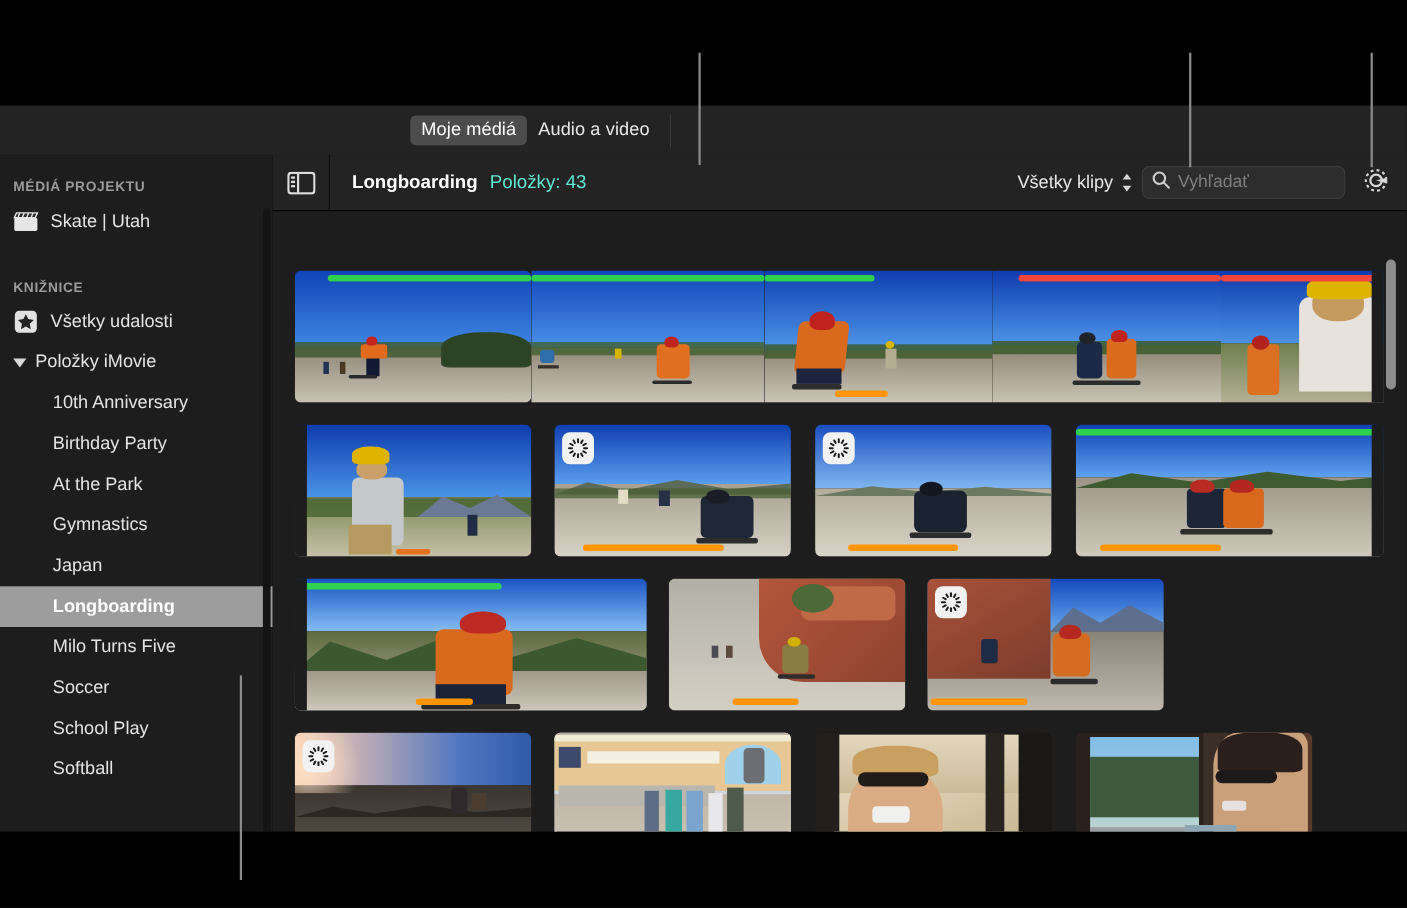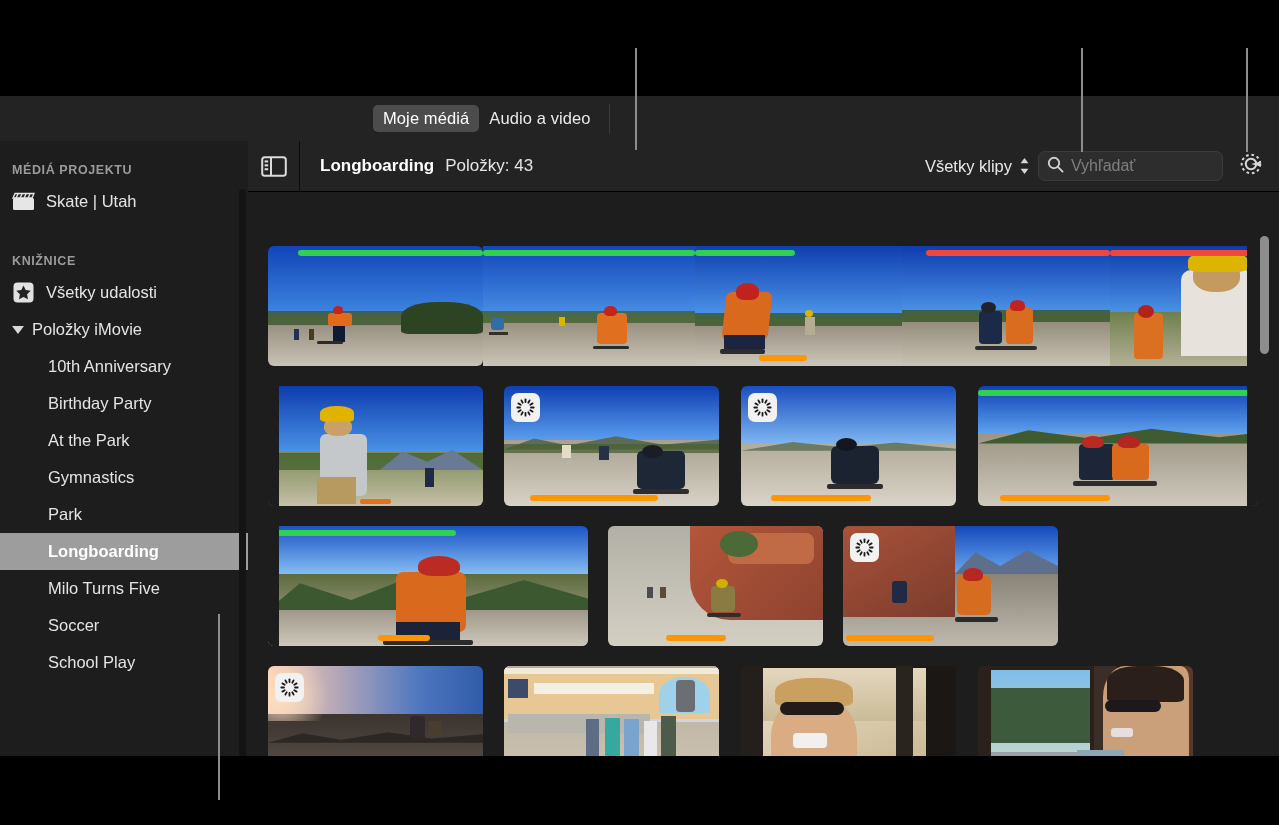--- a/index.html
+++ b/index.html
@@ -62,21 +62,21 @@
   .bro-toolbar {
     position:absolute; left:0; top:0; width:1031px; height:51px;
     background:#232323; border-bottom:1px solid #000;
     display:flex; align-items:center;
   }
   .sb-toggle {
     width:52px; height:51px; display:flex; align-items:center; justify-content:center;
     border-right:1px solid #0c0c0c;
   }
   .bro-title { margin-left:20px; color:#fff; font-size:17px; font-weight:bold; }
-  .bro-count { margin-left:11px; color:#e5e5e5; font-size:17px; }
+  .bro-count { margin-left:11px; color:#5eead4; font-size:17px; }
   .bro-right { margin-left:auto; display:flex; align-items:center; padding-right:10px; }
   .filter-label { color:#e8e8e8; font-size:16.5px; }
   .stepper { margin:0 8px 0 7px; display:flex; flex-direction:column; align-items:center; line-height:6px; color:#d6d6d6; font-size:10px;}
   .searchbox {
     width:185px; height:30px; background:#2d2d2d; border:1px solid #3c3c3c;
     border-radius:7px; display:flex; align-items:center; padding:0 8px;
   }
   .search-ph { color:#7f7f7f; font-size:16px; margin-left:7px; }
   .gear { margin-left:14px; margin-right:4px; }
 
@@ -176,33 +176,36 @@
     <div class="side-row child">
         <span>Birthday Party</span>
       </div>
     <div class="side-row child">
         <span>At the Park</span>
       </div>
     <div class="side-row child">
         <span>Gymnastics</span>
       </div>
     <div class="side-row child">
-        <span>Park</span>
+        <span>Japan</span>
       </div>
     <div class="side-row child sel">
         <span>Longboarding</span>
       </div>
     <div class="side-row child">
         <span>Milo Turns Five</span>
       </div>
     <div class="side-row child">
         <span>Soccer</span>
       </div>
     <div class="side-row child">
         <span>School Play</span>
+      </div>
+    <div class="side-row child">
+        <span>Softball</span>
       </div>
 
     <div class="sidebar-scroll"></div>
   </div>
 
   <div class="browser">
 
     <div class="bro-toolbar">
       <div class="sb-toggle">
         <svg width="26" height="21" viewBox="0 0 26 21">

